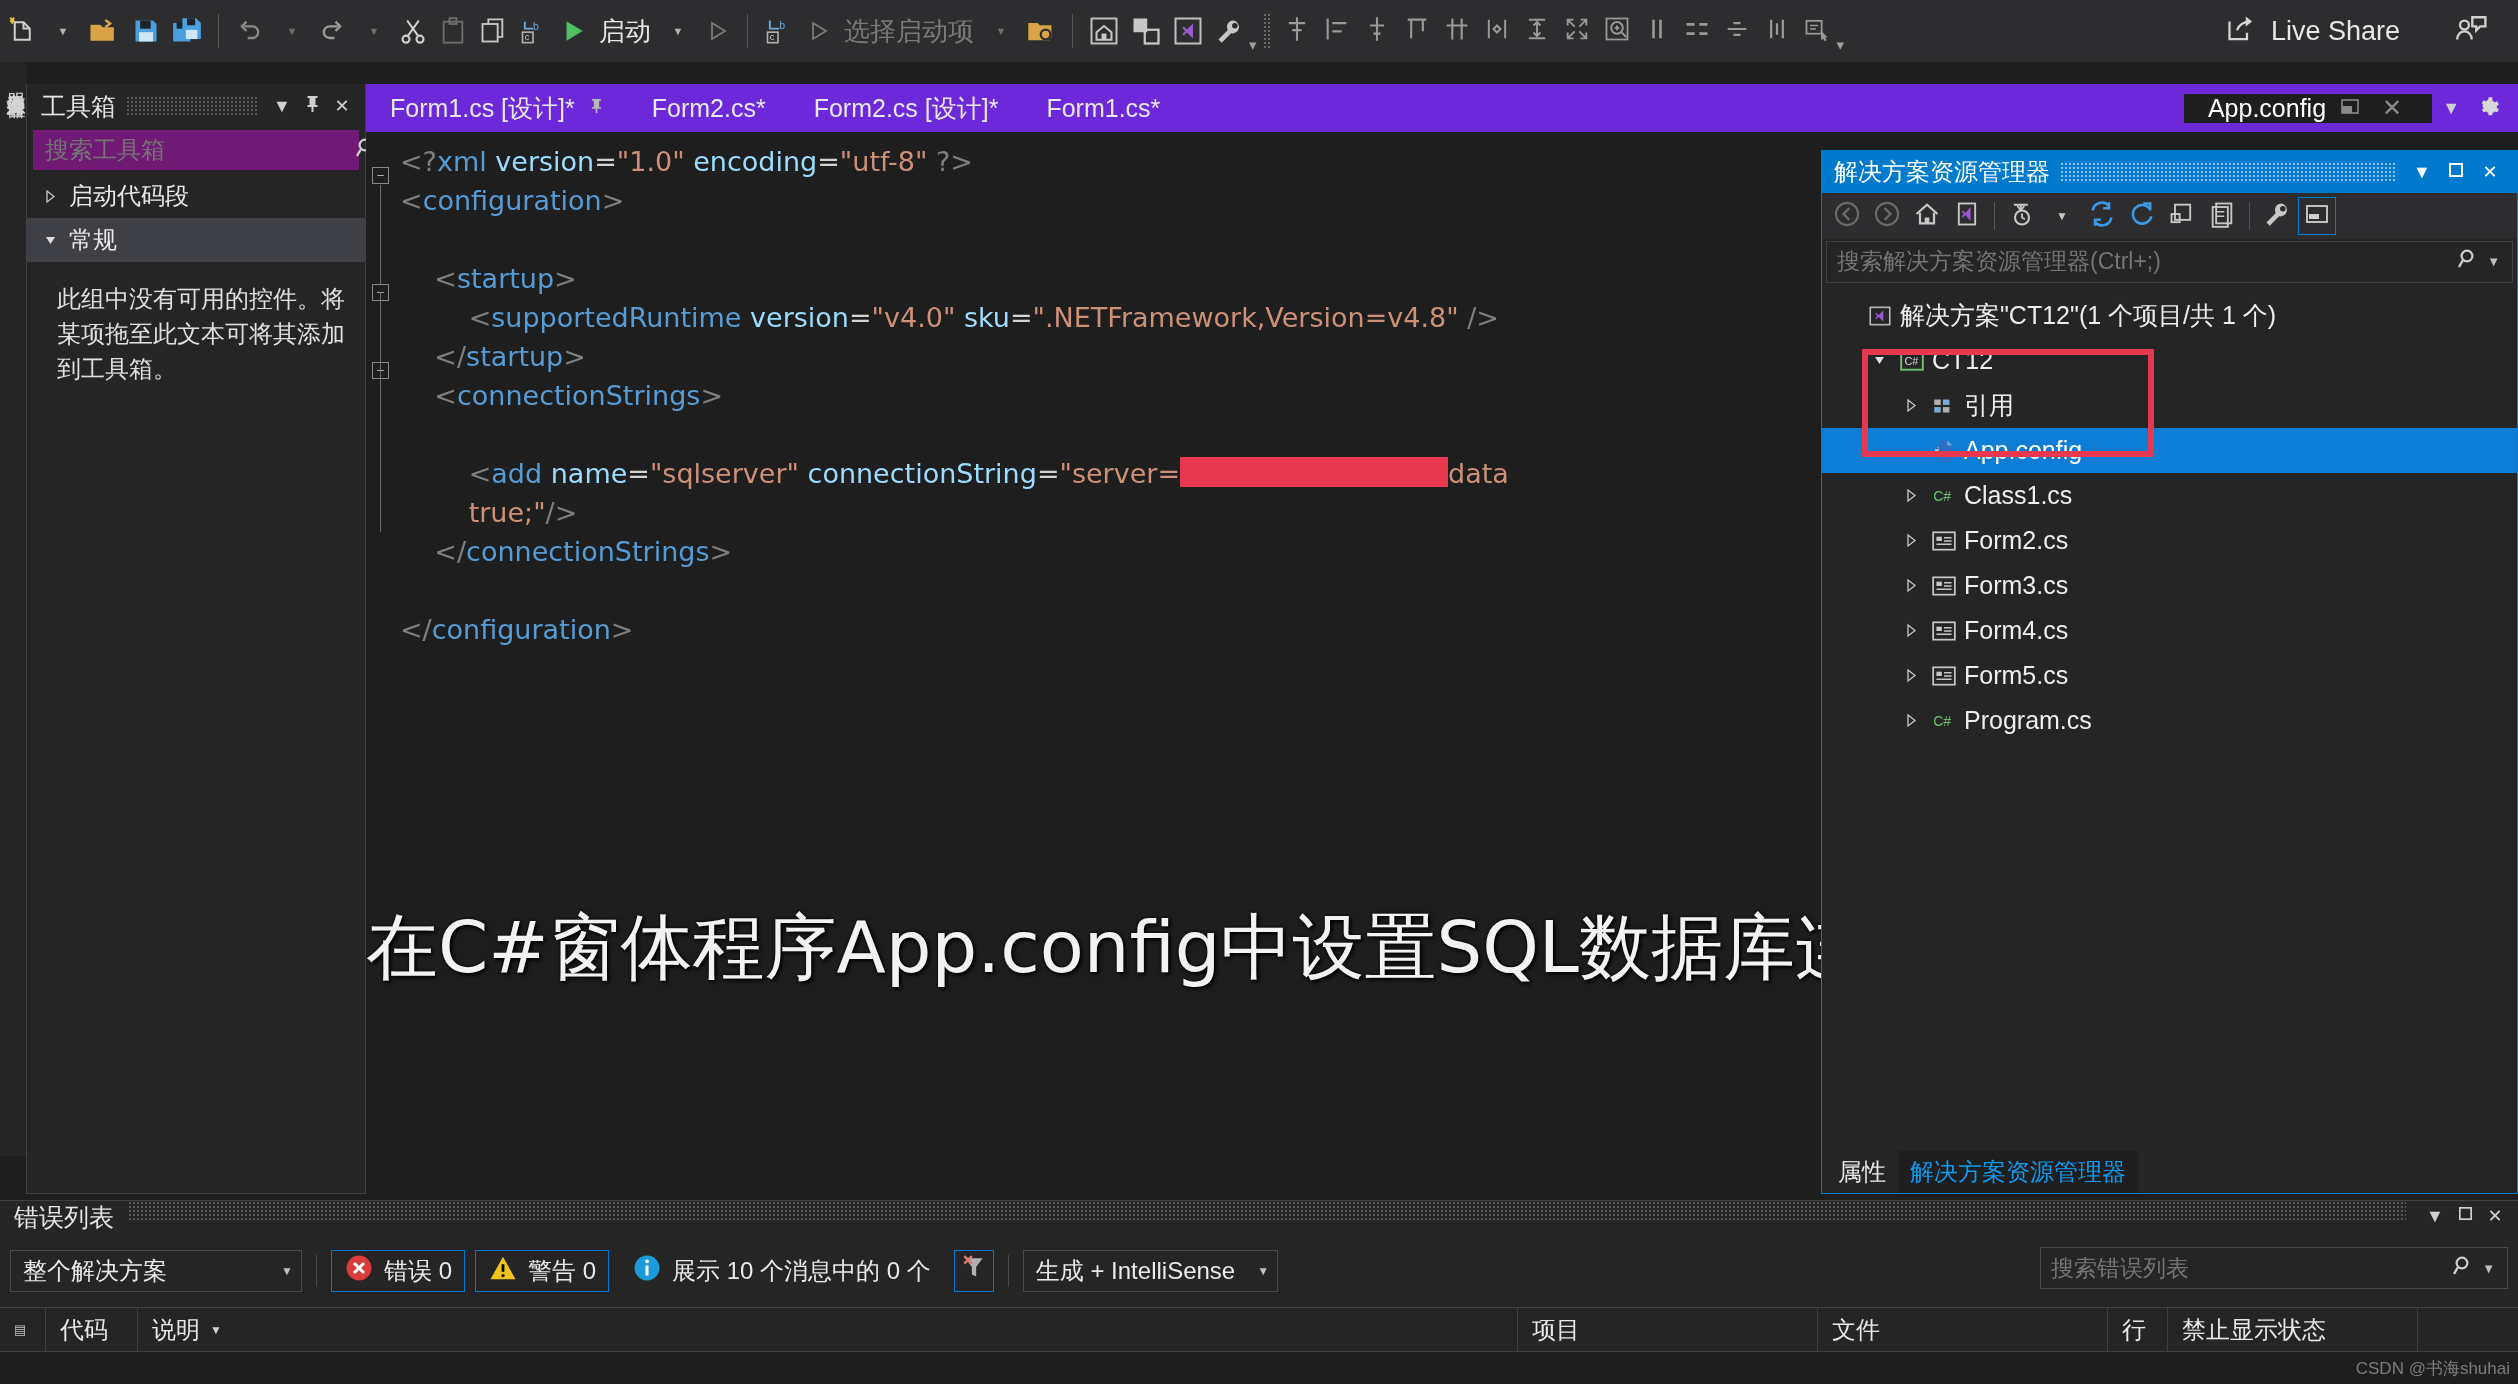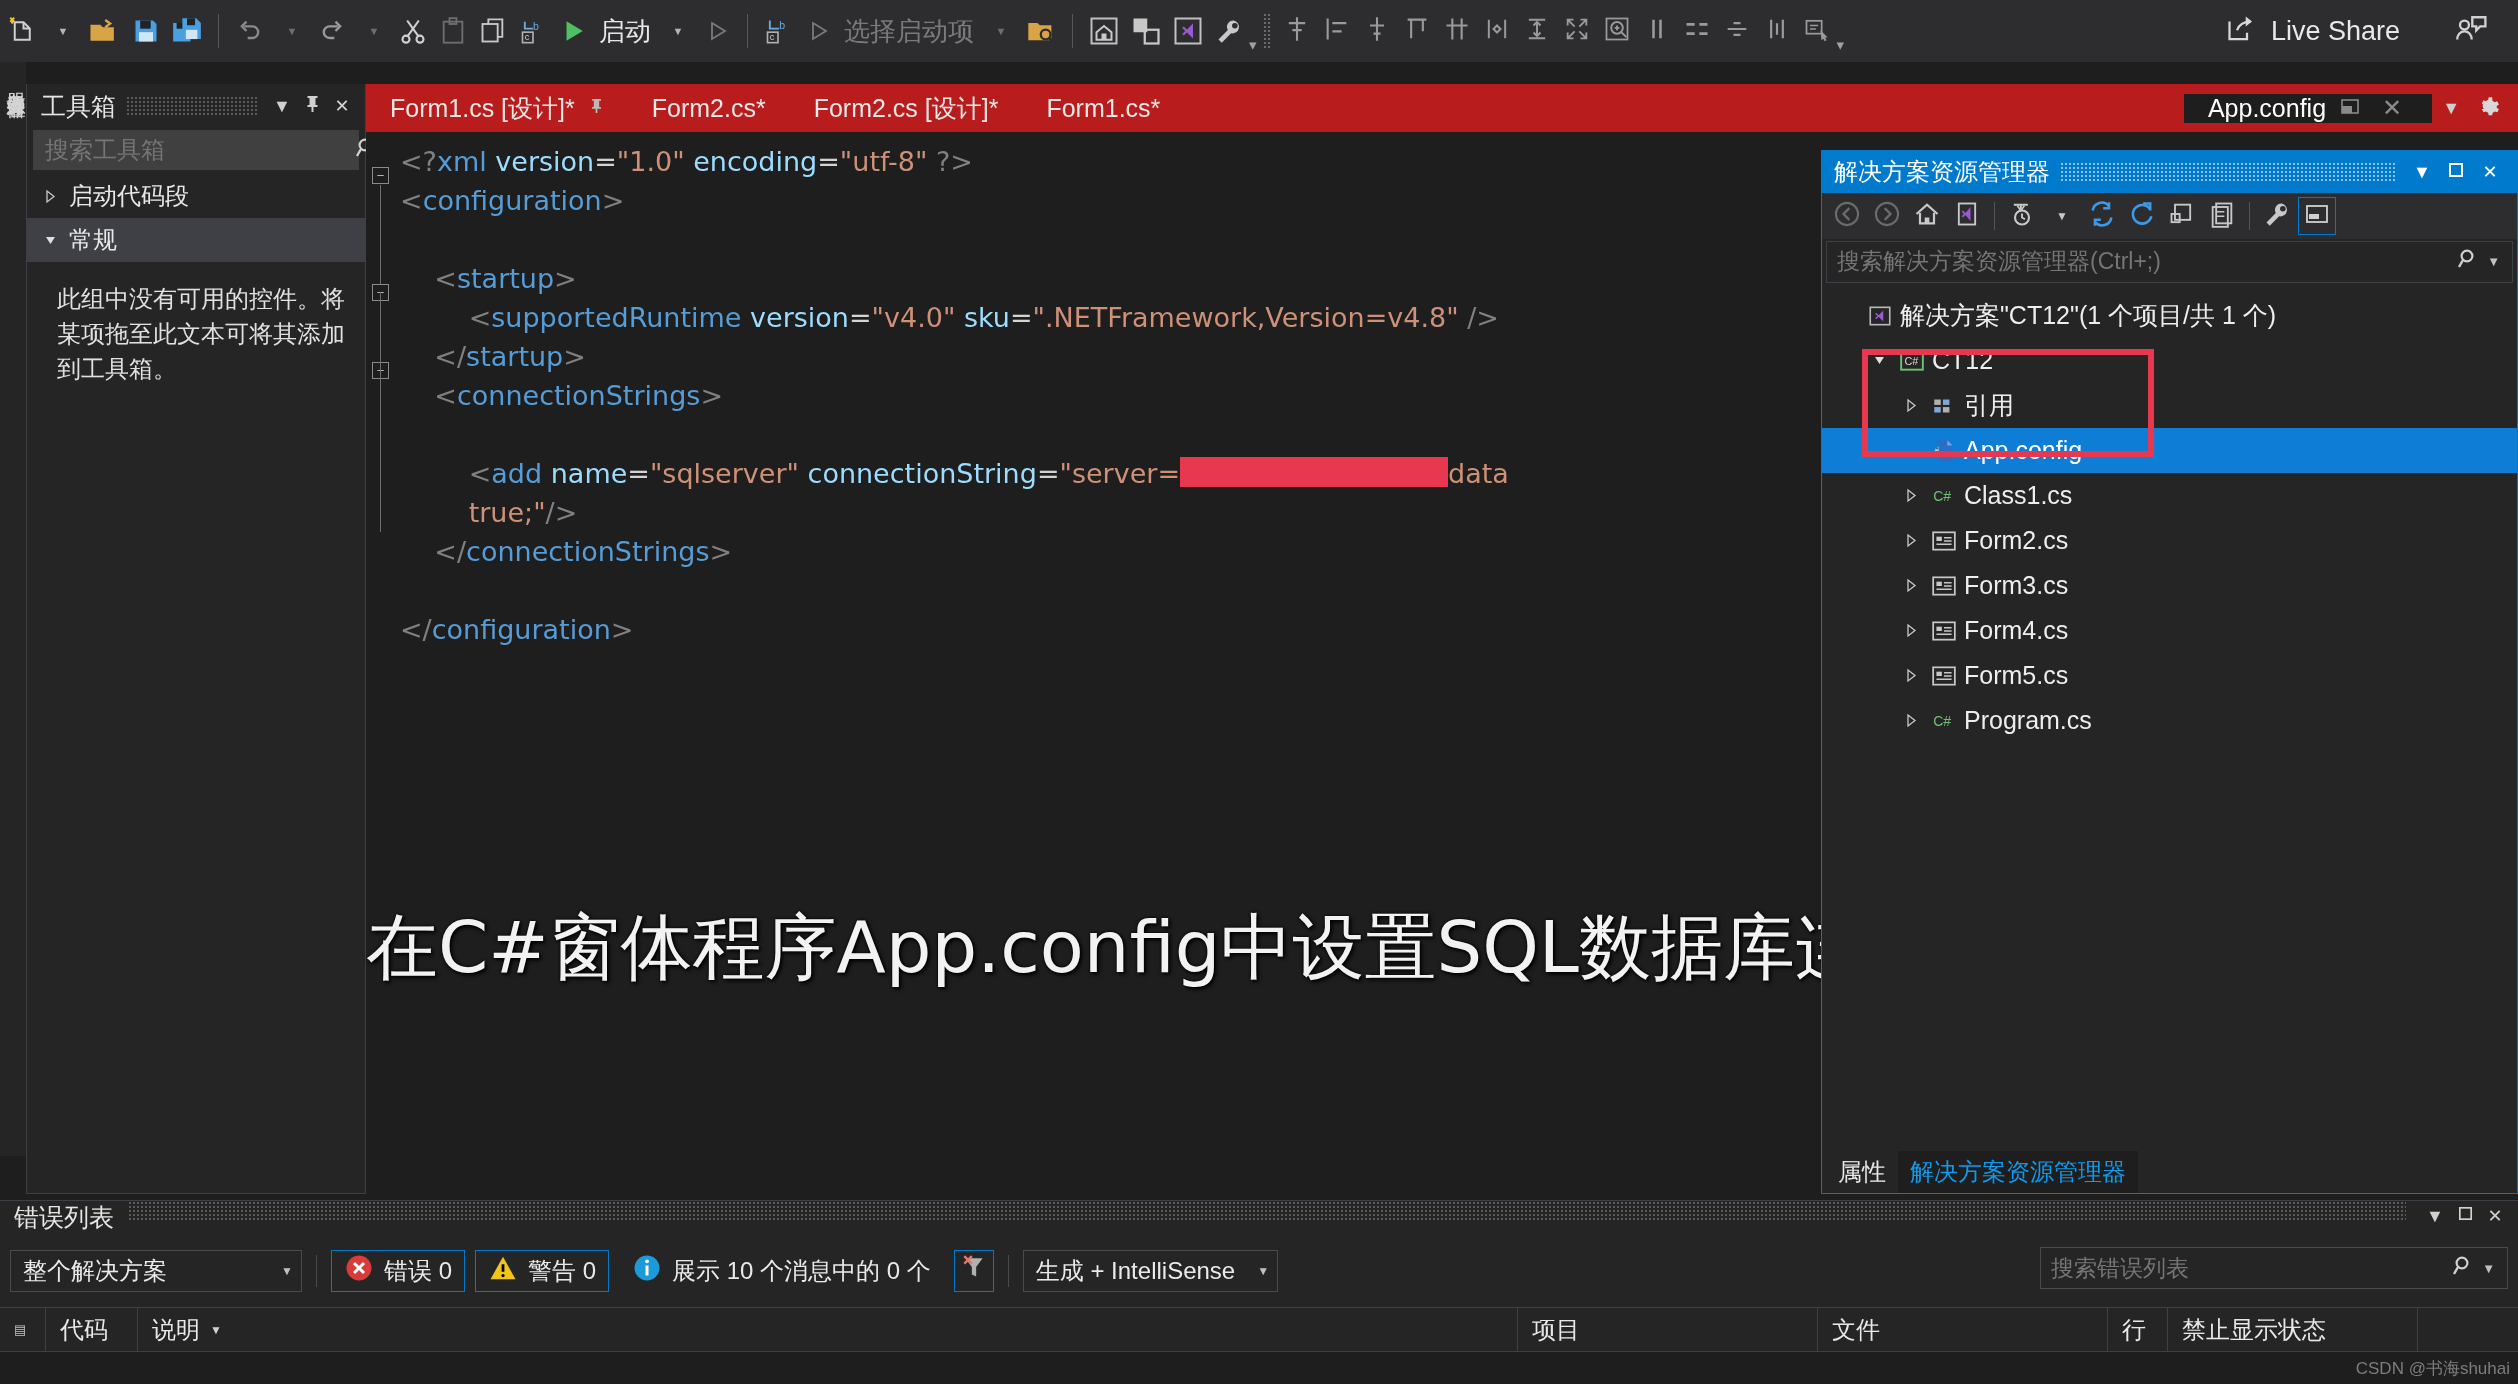--- a/index.html
+++ b/index.html
@@ -62,39 +62,39 @@
     background: #252526;
   }
   .tbx-title { font-size: 25px; color: #e6e6e6; white-space: nowrap; }
   .tbx-grip {
     flex: 1; height: 20px; margin: 0 10px;
     background-image: radial-gradient(#5a5a5a 1px, transparent 1px);
     background-size: 4px 4px; background-position: 0 4px;
   }
   .tbx-hbtn { width: 30px; height: 30px; display: flex; align-items: center; justify-content: center; color: #d0d0d0; font-size: 18px; }
   .tbx-search {
-    margin: 2px 6px 0 6px; height: 40px; background: #404040;
+    margin: 2px 6px 0 6px; height: 40px; background: #701a75;
     display: flex; align-items: center; padding: 0 4px 0 12px;
   }
   .tbx-search-input { flex: 1; font-size: 24px; color: #9d9d9d; background: transparent; border: none; outline: none; font-family: inherit; }
   .tbx-list { margin-top: 4px; }
   .tbx-node {
     height: 44px; display: flex; align-items: center; padding-left: 16px; gap: 12px;
     font-size: 24px; color: #e8e8e8;
   }
   .tbx-node.selected { background: #3f3f46; }
   .tri { width: 14px; display: flex; align-items: center; justify-content: center; }
   .tbx-empty {
     padding: 20px 18px 0 30px; font-size: 24px; color: #e0e0e0; line-height: 1.45;
   }
 
   
   .tabbar {
     position: absolute; left: 366px; top: 84px; width: 2152px; height: 48px;
-    background: #b91c1c; display: flex; align-items: stretch;
+    background: #6d28d9; display: flex; align-items: stretch;
   }
   .etab {
     display: flex; align-items: center; gap: 14px; padding: 0 24px;
     font-size: 25px; color: #e8e8e8; white-space: nowrap;
   }
   .etab.active { background: #1e1e1e; color: #ffffff; }
   .etab-pin { font-size: 17px; color: #b8b8b8; }
   .tabbar-right { margin-left: auto; display: flex; align-items: center; }
   .tab-x { font-size: 24px; color: #8a8a8a; padding: 0 6px; }
   .tabbar-ctl { display: flex; align-items: center; gap: 14px; padding: 0 18px 0 10px; color: #cfcfcf; font-size: 18px; }

